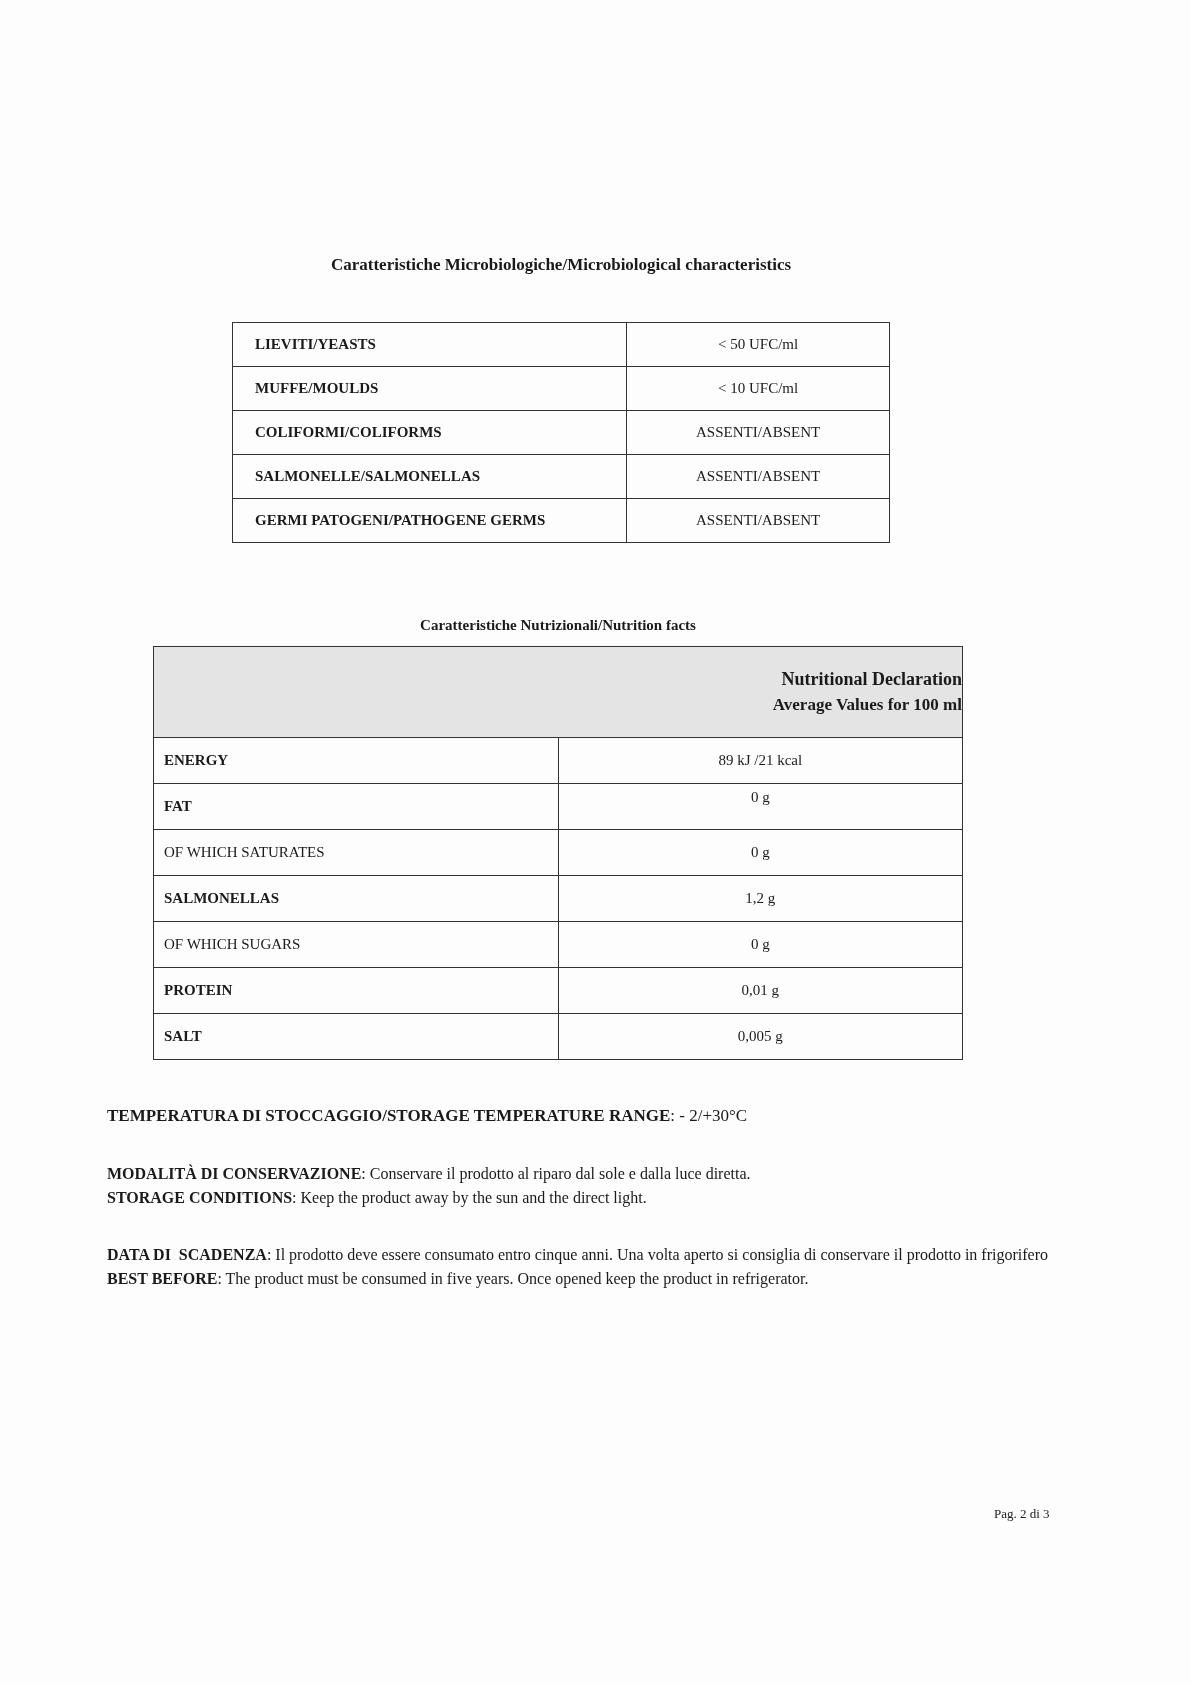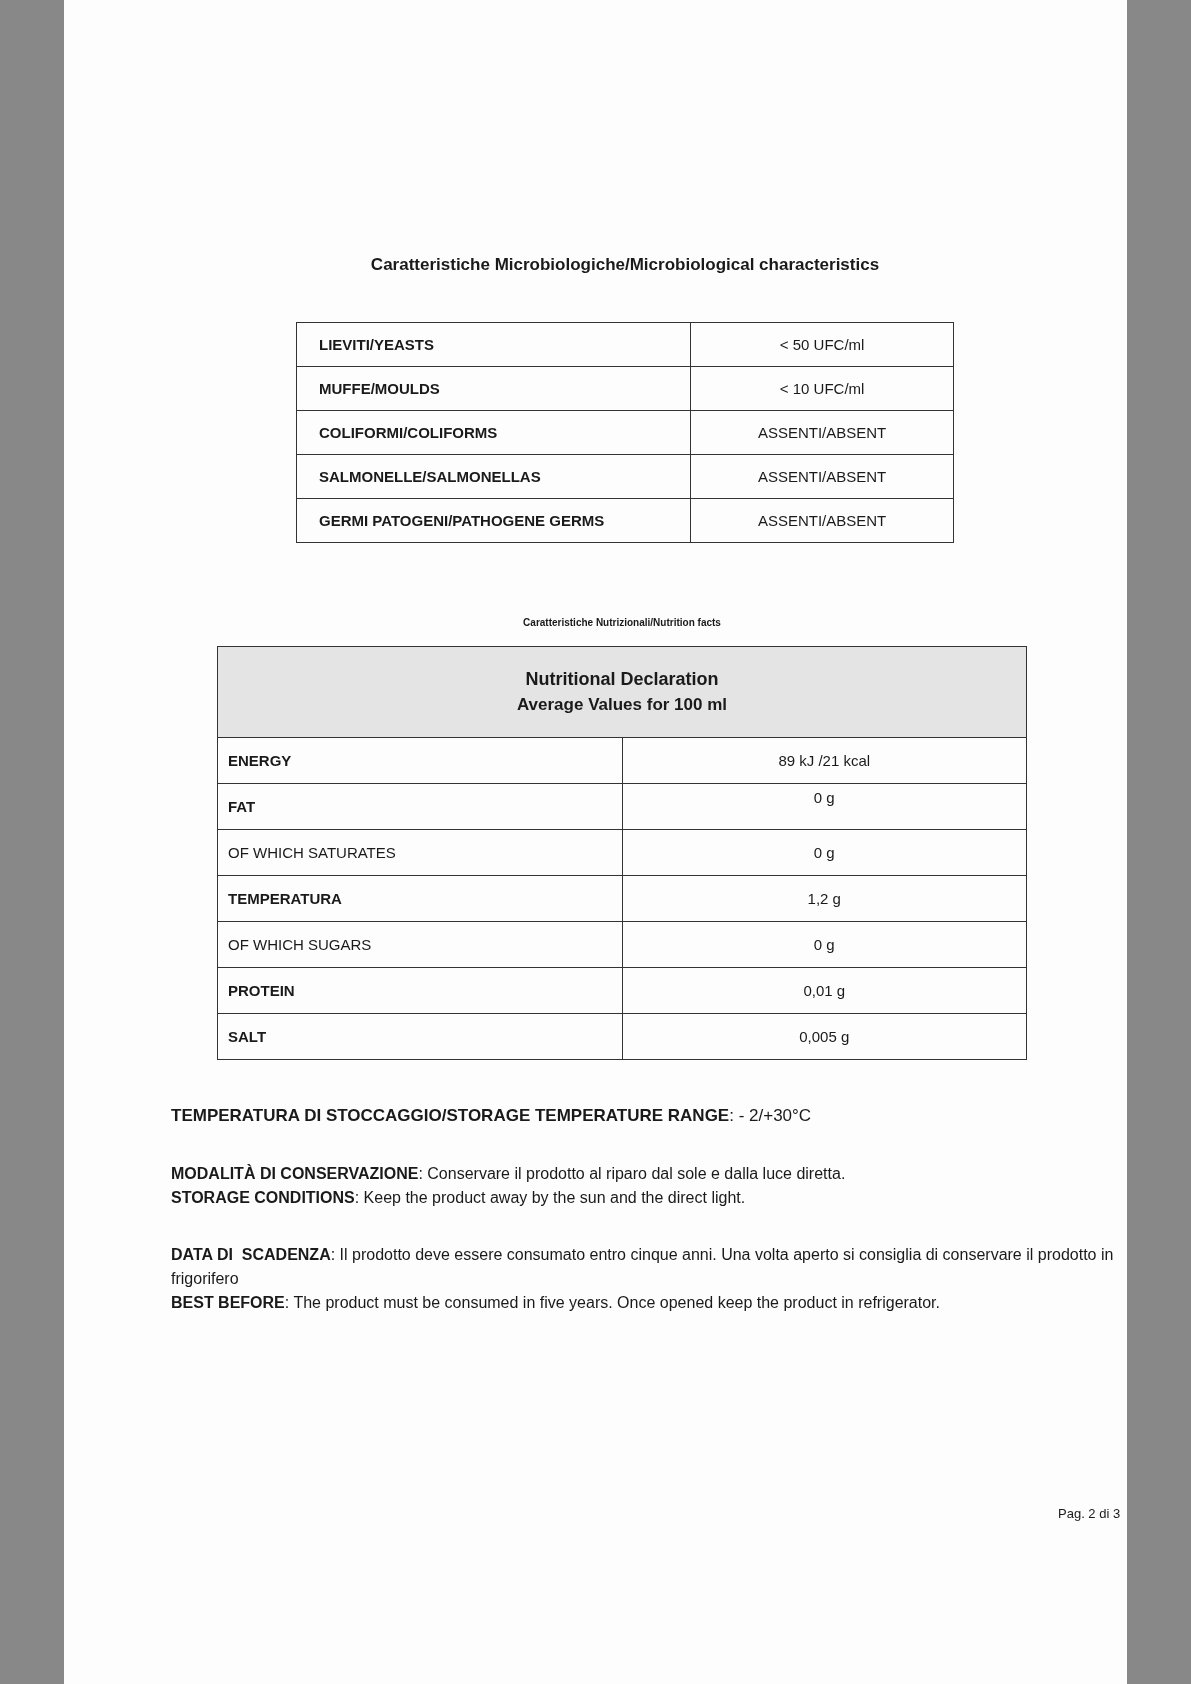--- a/index.html
+++ b/index.html
@@ -1,46 +1,46 @@
 <!DOCTYPE html>
 <html><head>
 <meta charset="utf-8">
 <style>
   * { margin:0; padding:0; box-sizing:border-box; }
   html,body { background:#888; }
   .page {
     position:relative;
-    width:1063px; height:1684px;
+    width:1191px; height:1684px;
     margin:0 auto;
     background:#fdfdfd;
-    font-family:Liberation Sans, sans-serif;
+    font-family:Liberation Serif, serif;
     color:#1a1a1a;
     overflow:hidden;
   }
   .section-title {
     position:absolute;
     text-align:center;
     font-weight:bold;
   }
   #micro-title { left:232px; top:255px; width:658px; font-size:17px; }
-  #nutrition-title { left:153px; top:617px; width:810px; font-size:10px; }
+  #nutrition-title { left:153px; top:617px; width:810px; font-size:15px; }
 
   table { border-collapse:collapse; position:absolute; table-layout:fixed; }
   td { border:1px solid #333; vertical-align:middle; }
 
   #micro-table { left:232px; top:322px; width:658px; }
   #micro-table td { height:44px; font-size:15px; }
   #micro-table td.lbl { width:60%; font-weight:bold; padding-left:22px; }
   #micro-table td.val { width:40%; text-align:center; font-weight:normal; }
 
   #nutrition-table { left:153px; top:646px; width:810px; }
   #nutrition-table .thead td {
     background:#e4e4e4;
     height:68px;
-    text-align:center;
+    text-align:right;
     font-weight:bold;
     padding:19px 0;
     margin-left:16px;
   }
   #nutrition-table .thead .h1 { font-size:18px; line-height:26px; }
   #nutrition-table .thead .h2 { font-size:17px; line-height:26px; }
   #nutrition-table td { height:46px; font-size:15px; }
   #nutrition-table td.lbl { width:47.8%; font-weight:bold; padding-left:10px; }
   #nutrition-table td.lbl.plain { font-weight:normal; }
   #nutrition-table td.val { width:52.2%; text-align:center; }
@@ -113,21 +113,21 @@
       </tr>
       <tr>
         <td class="lbl">FAT</td>
         <td class="val v-top">0 g</td>
       </tr>
       <tr>
         <td class="lbl plain">OF WHICH SATURATES</td>
         <td class="val">0 g</td>
       </tr>
       <tr>
-        <td class="lbl">TEMPERATURA</td>
+        <td class="lbl">SALMONELLAS</td>
         <td class="val">1,2 g</td>
       </tr>
       <tr>
         <td class="lbl plain">OF WHICH SUGARS</td>
         <td class="val">0 g</td>
       </tr>
       <tr>
         <td class="lbl">PROTEIN</td>
         <td class="val">0,01 g</td>
       </tr>

